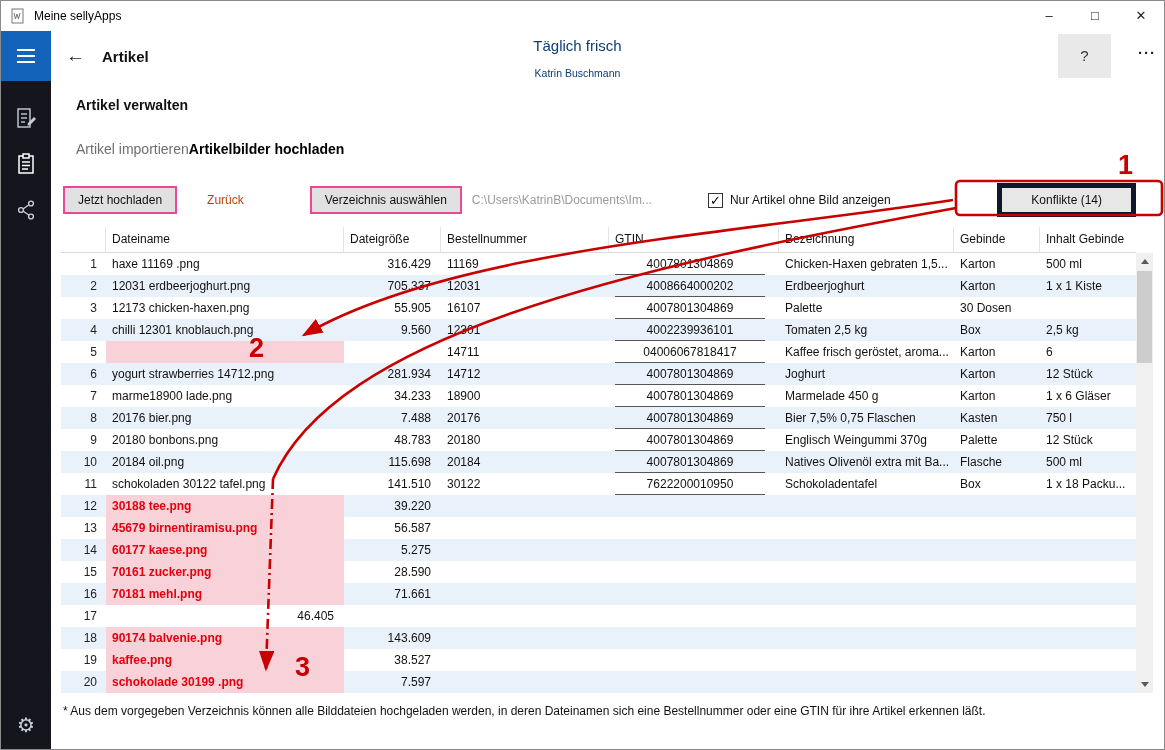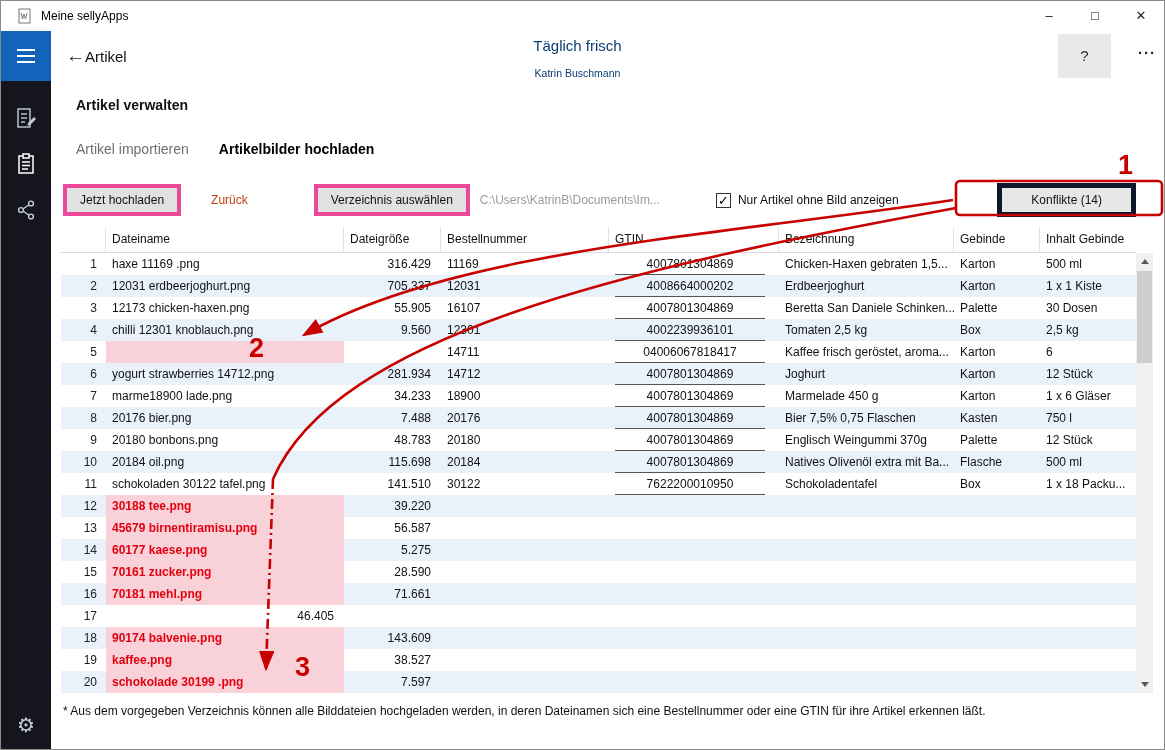--- a/index.html
+++ b/index.html
@@ -4,52 +4,52 @@
 <style>
   * { margin:0; padding:0; box-sizing:border-box; }
   html,body { width:1165px; height:750px; }
   body {
     font-family:"Liberation Sans", sans-serif;
     background:#fff; color:#111;
     border:1px solid #8a8a8a;
     position:relative; overflow:hidden;
   }
   
-  .titlebar { height:30px; display:flex; align-items:center; background:#fff; padding-left:16px; }
+  .titlebar { height:30px; display:flex; align-items:center; background:#fff; padding-left:9px; }
   .app-icon { width:16px; height:16px; margin-right:8px; }
   .titlebar-title { font-size:12px; color:#000; }
   .win-controls { margin-left:auto; display:flex; height:30px; }
   .win-btn { width:46px; height:30px; text-align:center; line-height:30px; font-size:13px; color:#222; }
   
   .app-row { display:flex; height:720px; }
   .sidebar { width:50px; background:#15151e; display:flex; flex-direction:column; align-items:center; flex-shrink:0; }
   .hamburger { width:50px; height:50px; background:#1463bb; display:flex; flex-direction:column; justify-content:center; align-items:center; gap:4px; }
   .hamburger span { display:block; width:18px; height:2px; background:#fff; }
   .side-icons { padding-top:24px; display:flex; flex-direction:column; gap:20px; align-items:center; }
   .side-icon { width:26px; height:26px; display:flex; align-items:center; justify-content:center; }
   .side-spacer { flex:1; }
   .gear { margin-bottom:16px; font-size:20px; color:#c7ccd6; line-height:1; }
   .main { flex:1; position:relative; }
   
   .app-header { height:50px; display:flex; align-items:center; position:relative; }
   .back { margin-left:15px; font-size:19px; color:#1a1a1a; }
-  .header-title { font-size:15px; font-weight:normal; }
+  .header-title { margin-left:17px; font-size:15px; font-weight:bold; }
   .header-center { position:absolute; left:0; right:60px; top:6px; text-align:center; color:#0b3d73; }
   .hc-title { font-size:15px; }
   .hc-sub { font-size:10.5px; margin-top:13px; }
   .help-btn { position:absolute; right:53px; top:3px; width:53px; height:44px; background:#e9e9e9; text-align:center; line-height:44px; font-size:15px; color:#333; }
   .more-btn { position:absolute; right:8px; top:13px; font-size:15px; font-weight:bold; letter-spacing:1px; color:#222; }
   
   .page-title { margin:16px 0 0 25px; font-size:14px; font-weight:bold; }
-  .tabs { display:flex; gap:30px; margin:28px 0 16px 25px; font-size:14px; }
+  .tabs { display:flex; margin:28px 0 16px 25px; font-size:14px; }
   .tab { color:#6f6f6f; }
   .tab.active { color:#000; font-weight:bold; }
   
   .toolbar { display:flex; align-items:center; margin-top:26px; padding:0 12px; font-size:12px; }
-  .btn { background:#e1e1e1; border:4px solid #ec4899; padding:5px 13px; font-size:12px; font-family:inherit; color:#111; white-space:nowrap; }
+  .btn { background:#e1e1e1; border:2px solid #ec4899; padding:5px 13px; font-size:12px; font-family:inherit; color:#111; white-space:nowrap; }
   .link { color:#c2410c; margin-left:30px; }
   .choose-dir { margin-left:66px; }
   .path { color:#9a9a9a; margin-left:10px; }
   .checkbox-wrap { display:flex; align-items:center; margin-left:56px; gap:7px; }
   .checkbox { width:15px; height:15px; border:1px solid #333; background:#fff; display:flex; align-items:center; justify-content:center; font-size:13px; line-height:1; color:#000; }
   .conflicts { margin-left:auto; margin-right:16px; padding:5px 29px; background:#e7e7e7; border:5px solid #0f172a; }
   
   .table-wrap { position:relative; margin:10px 0 0 10px; width:1092px; }
   .thead, .trow { display:grid; grid-template-columns:45px 238px 97px 168px 170px 175px 86px 96px; width:1075px; }
   .thead { height:26px; line-height:25px; border-bottom:1px solid #dcdcdc; }
@@ -195,21 +195,20 @@
     <div class="cell bezeichnung">Erdbeerjoghurt</div>
     <div class="cell gebinde">Karton</div>
     <div class="cell inhalt">1 x 1 Kiste</div>
   </div>
           <div class="trow">
     <div class="cell nr">3</div>
     <div class="cell dateiname">12173 chicken-haxen.png</div>
     <div class="cell groesse">55.905</div>
     <div class="cell bestellnr">16107</div>
     <div class="cell gtin"><span class="gtin-val">4007801304869</span></div>
-    <div class="cell bezeichnung">Beretta San Daniele Schinken...</div>
     <div class="cell gebinde">Palette</div>
     <div class="cell inhalt">30 Dosen</div>
   </div>
           <div class="trow">
     <div class="cell nr">4</div>
     <div class="cell dateiname">chilli 12301 knoblauch.png</div>
     <div class="cell groesse">9.560</div>
     <div class="cell bestellnr">12301</div>
     <div class="cell gtin"><span class="gtin-val">4002239936101</span></div>
     <div class="cell bezeichnung">Tomaten 2,5 kg</div>

